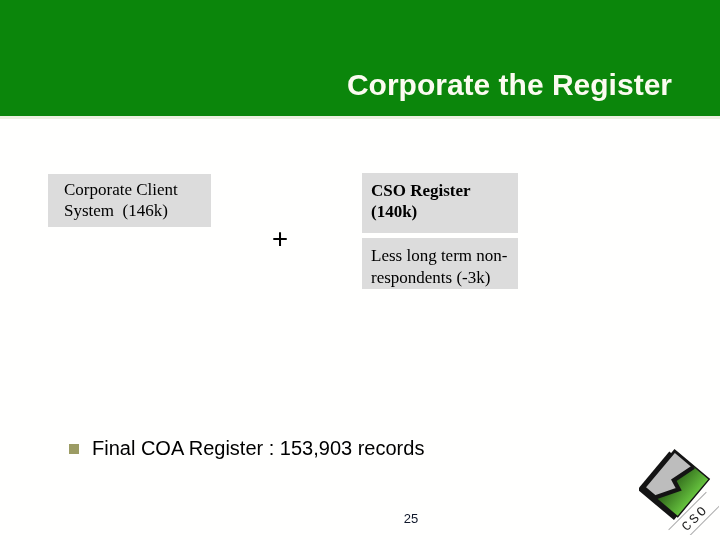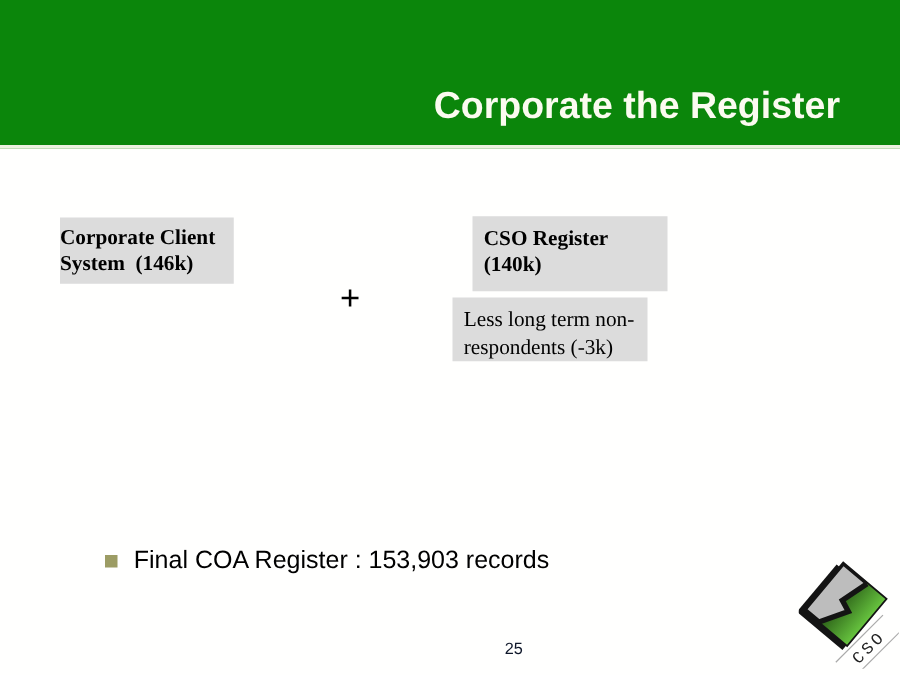--- a/index.html
+++ b/index.html
@@ -32,23 +32,23 @@
   }
   
   .gbox {
     position: absolute;
     background: #DCDCDC;
     color: #000;
     font-family: "Liberation Serif", serif;
     box-sizing: border-box;
     white-space: pre-wrap;
   }
-  .gbox.b1 { left: 48px;  top: 174px; width: 139px; height: 53px; font-weight: bold; font-size: 17px; line-height: 21px; padding: 5px 0; }
+  .gbox.b1 { left: 48px;  top: 174px; width: 163px; height: 53px; font-weight: normal; font-size: 17px; line-height: 21px; padding: 5px 16px; }
   .gbox.b2 { left: 48px;  top: 229px; width: 163px; height: 67px; font-size: 18px; line-height: 23px; padding: 6px 8px; }
-  .gbox.b3 { left: 378px; top: 173px; width: 156px; height: 60px; font-weight: bold; font-size: 17px; line-height: 21px; padding: 7px 9px; }
+  .gbox.b3 { left: 362px; top: 173px; width: 156px; height: 60px; font-weight: bold; font-size: 17px; line-height: 21px; padding: 7px 9px; }
   .gbox.b4 { left: 362px; top: 238px; width: 156px; height: 51px; font-size: 17px; line-height: 22px; padding: 7px 9px; }
   .plus-op {
     position: absolute;
     left: 265px; top: 223px;
     width: 30px;
     text-align: center;
     font-family: "Liberation Serif", serif;
     font-size: 29px;
     font-weight: bold;
     color: #000;
@@ -56,21 +56,21 @@
   
   .bullet-row {
     position: absolute;
     display: flex;
     align-items: center;
     gap: 13px;
     font-size: 20px;
     color: #000;
   }
   .bullet-row.r1 { left: 73px; top: 323px; }
-  .bullet-row.r2 { left: 84px; top: 437px; }
+  .bullet-row.r2 { left: 69px; top: 437px; }
   .bullet-sq {
     width: 10px; height: 10px;
     background: #9C9C64;
     flex: 0 0 auto;
   }
   .sub-bullets {
     position: absolute;
     left: 68px; top: 348px;
     font-size: 20px;
     line-height: 29px;

